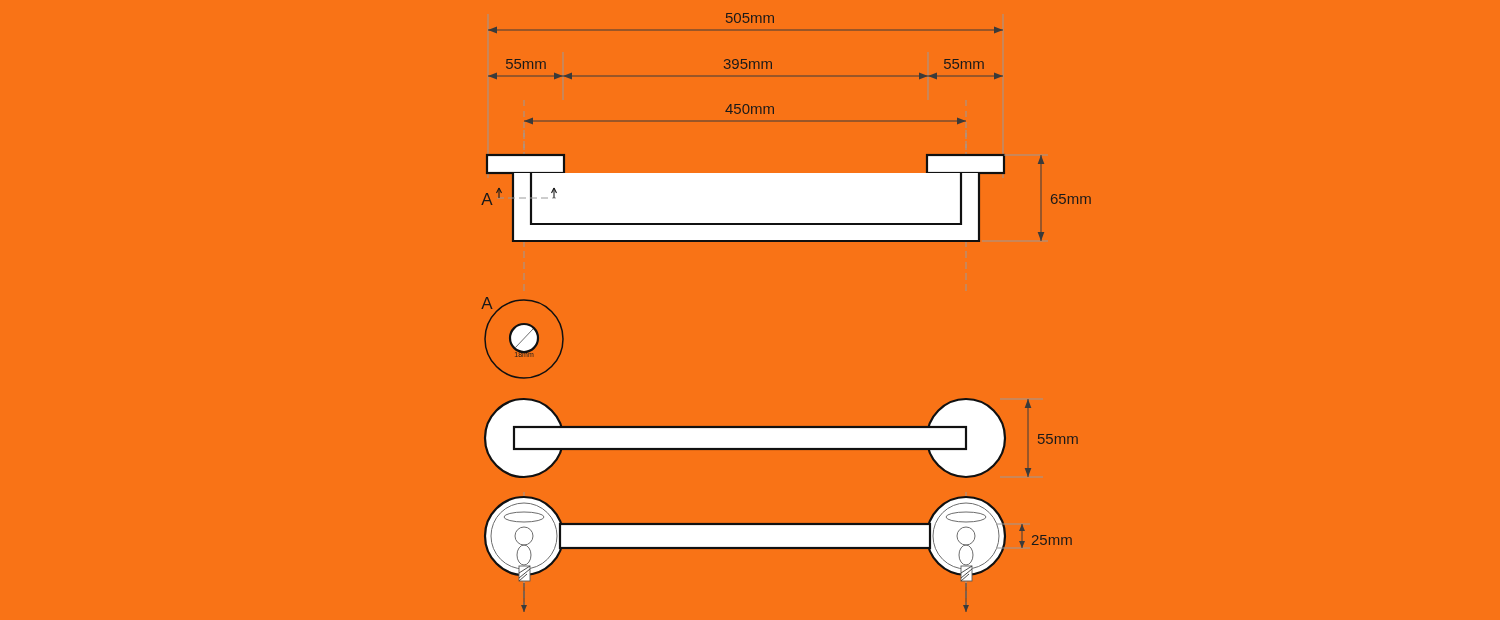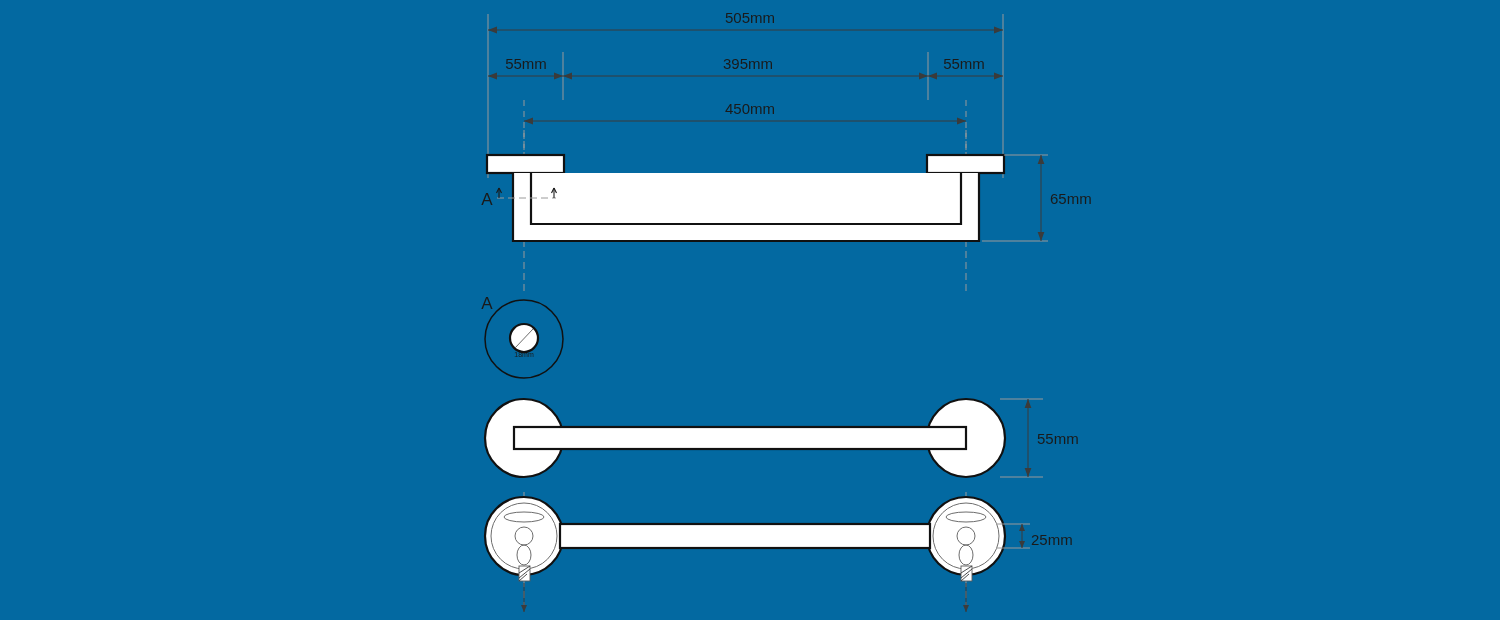--- a/index.html
+++ b/index.html
@@ -12,21 +12,21 @@
     font-family: "Liberation Sans", sans-serif;
     width: 1500px;
     height: 620px;
     overflow: hidden;
     position: relative;
   }
   #drawing-root {
     position: relative;
     width: 1500px;
     height: 620px;
-    background: #0369a1;
+    background: #f97316;
   }
   svg#tech-drawing {
     display: block;
     width: 1500px;
     height: 620px;
   }
   .dim-text {
     font-family: "Liberation Sans", sans-serif;
     font-size: 15px;
     fill: #1a1a1a;

